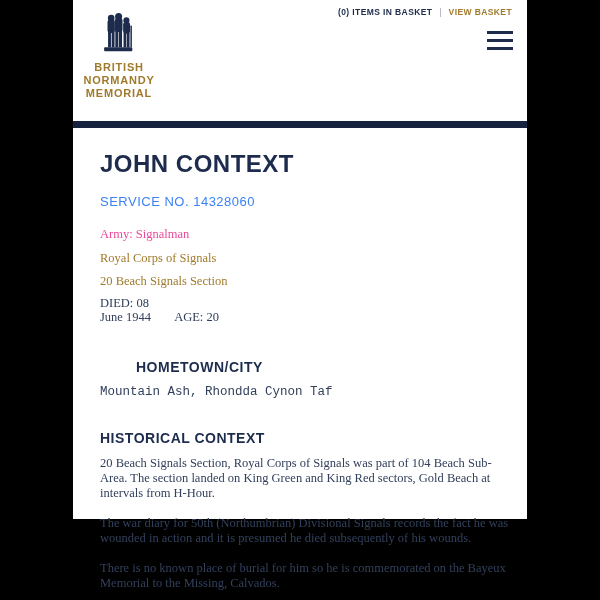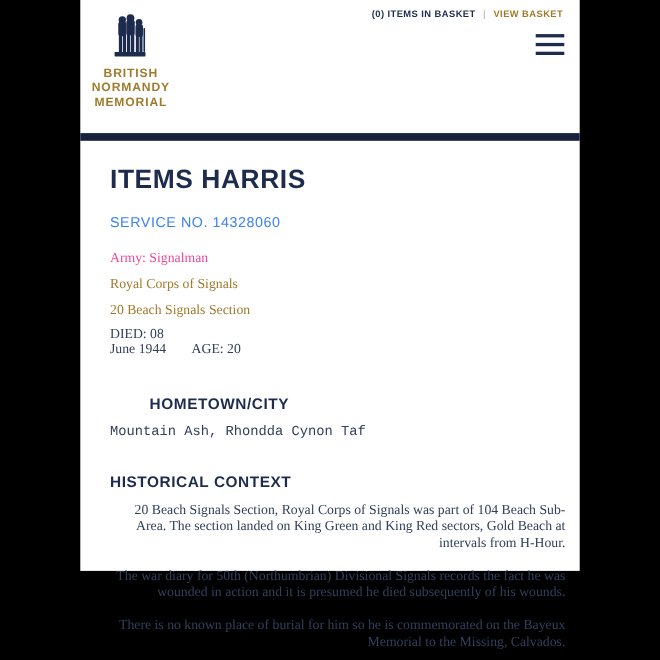--- a/index.html
+++ b/index.html
@@ -72,21 +72,21 @@
   .died-age { display: inline-block; margin-left: 20px; }
   .section-heading {
     font-size: 14px; font-weight: bold; letter-spacing: 0.5px;
     line-height: 15px; color: #1d2b4d;
     font-family: "Liberation Sans", sans-serif;
   }
   .hometown-heading { margin-top: 36px; padding-left: 36px; }
   .hometown-value { margin-top: 10px; font-family: Liberation Mono, monospace; }
   .historical-heading { margin-top: 31px; }
   .historical-paragraphs { margin-top: 10px; }
-  .historical-paragraphs p { margin: 0 0 15px 0; text-align: right; }
+  .historical-paragraphs p { margin: 0 0 15px 0; }
 </style>
 </head>
 <body>
 
 <div class="page">
 
   <div class="topbar">
     <span>(0) ITEMS IN BASKET</span>
     <span class="sep">|</span>
     <span class="view-basket">VIEW BASKET</span>
@@ -126,21 +126,21 @@
     <span>
       <div class="bar"></div>
       <div class="bar"></div>
       <div class="bar"></div>
     </span>
   </div>
 
   <div class="band"></div>
 
   <div class="content">
-    <h1 class="name">ITEMS HARRIS</h1>
+    <h1 class="name">JOHN CONTEXT</h1>
     <div class="service-no">SERVICE NO. 14328060</div>
 
     <div class="serif role">Army: Signalman</div>
     <div class="serif detail-link">Royal Corps of Signals</div>
     <div class="serif detail-link">20 Beach Signals Section</div>
 
     <div class="serif died-block">
       <div>DIED: 08</div>
       <div>
         <span>June 1944</span>

